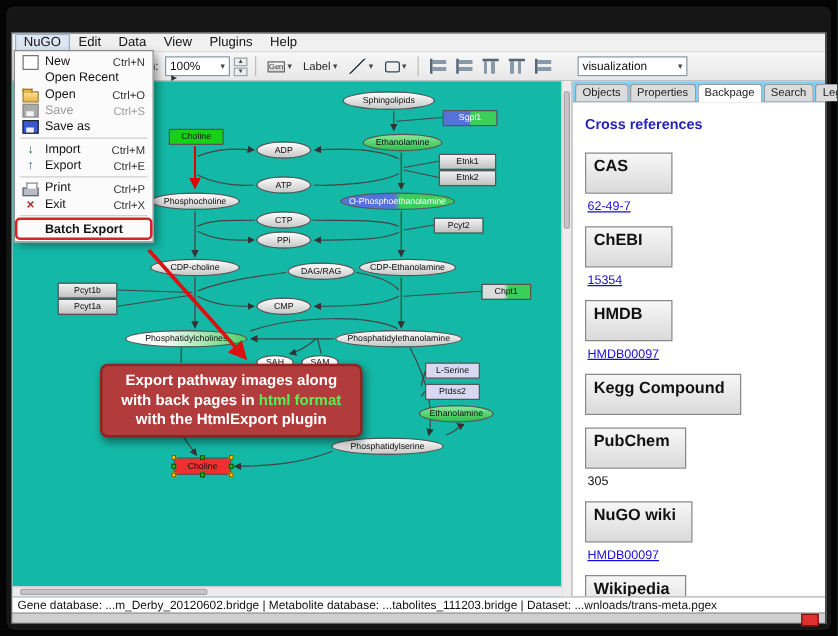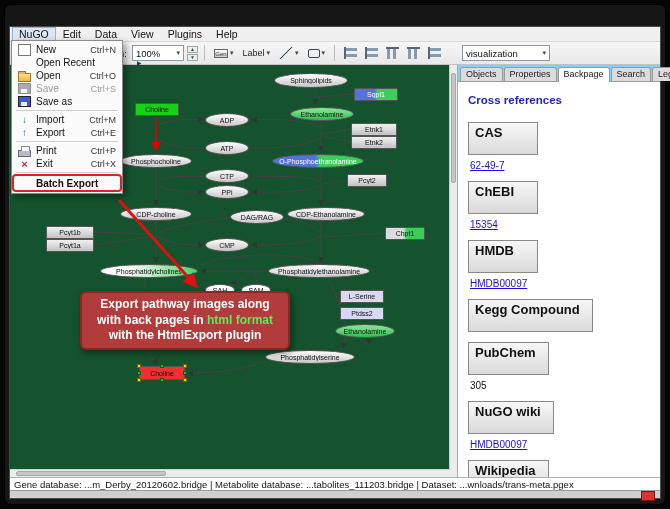--- a/index.html
+++ b/index.html
@@ -47,21 +47,21 @@
   .ic-disk.gray,.disabled .ic-disk{filter:grayscale(1);opacity:.5;}
   .ic-import::before{content:"↓";color:#2a7a3a;font-size:10px;font-weight:bold;}
   .ic-export::before{content:"↑";color:#2a5a9a;font-size:10px;font-weight:bold;}
   .ic-print{width:12px;height:7px;background:#b8bcc4;border:1px solid #667;position:relative;margin-top:5px;}
   .ic-print::before{content:"";position:absolute;top:-5px;left:2px;width:7px;height:4px;background:#fff;border:1px solid #889;border-bottom:none;}
   .ic-exit::before{content:"×";color:#a33;font-weight:bold;font-size:11px;line-height:10px;}
   .ic-blank{width:10px;height:10px;}
   
   .main{flex:1;display:flex;min-height:0;}
   .canvas-wrap{width:448px;position:relative;background:#fff;border-right:1px solid #a8a8a8;}
-  .canvas{position:absolute;left:0;top:0;width:440px;height:100%;background:#14532d;overflow:hidden;}
+  .canvas{position:absolute;left:0;top:0;width:440px;height:100%;background:#14b8a6;overflow:hidden;}
   .edges{position:absolute;left:0;top:0;z-index:1;}
   .vscroll{position:absolute;right:0;top:0;width:8px;height:100%;background:#ececec;border-left:1px solid #cfcfcf;}
   .vscroll .thumb{position:absolute;left:1px;top:8px;width:5px;height:110px;background:#c6c6c6;border:1px solid #a8a8a8;border-radius:2px;}
   .hscroll{position:absolute;left:0;bottom:0;width:440px;height:8px;background:#ececec;border-top:1px solid #cfcfcf;}
   .hscroll .thumb{position:absolute;left:6px;top:1px;height:5px;width:150px;background:#c6c6c6;border:1px solid #a8a8a8;border-radius:2px;}
   
   .node{position:absolute;border:1px solid #555;display:flex;align-items:center;justify-content:center;font-size:7px;color:#101010;z-index:2;line-height:1;}
   .node span{white-space:nowrap;overflow:hidden;padding:0 1px;}
   .node.ellipse{border-radius:50%;}
   .node.rect{border-radius:1px;}

